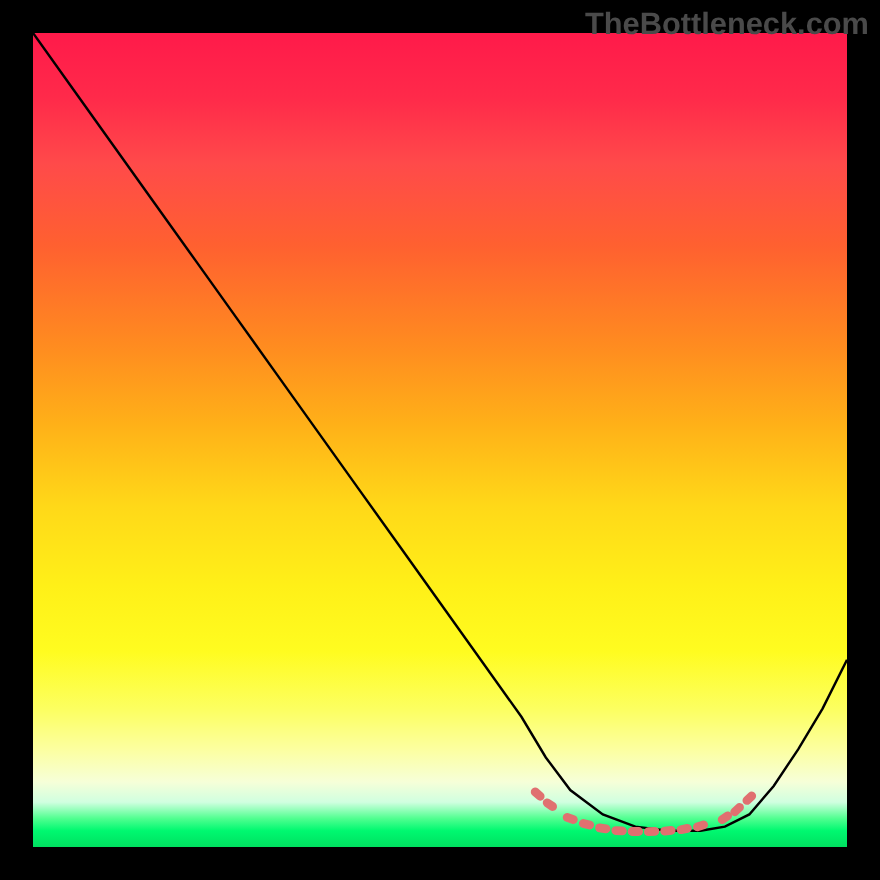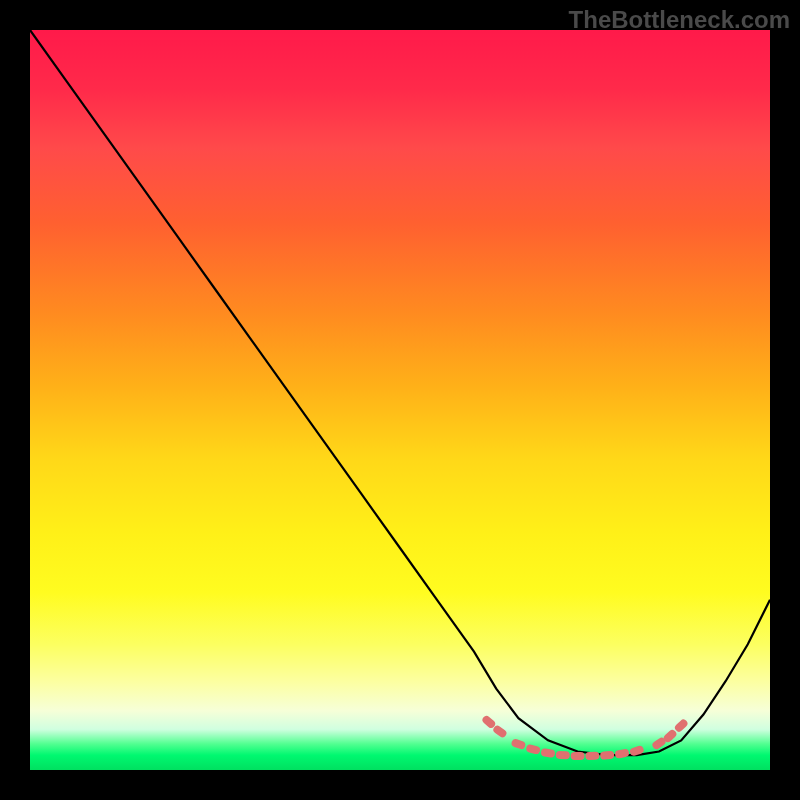--- a/index.html
+++ b/index.html
@@ -9,21 +9,21 @@
     background: #000;
     position: relative;
     overflow: hidden;
     font-family: Arial, sans-serif;
   }
   .watermark {
     position: absolute;
     top: 6px;
     right: 10px;
     color: #4a4a4a;
-    font-size: 24px;
+    font-size: 28px;
     font-weight: bold;
     z-index: 10;
   }
   .plot-area {
     position: absolute;
     left: 30px;
     top: 30px;
     width: 740px;
     height: 740px;
   }

